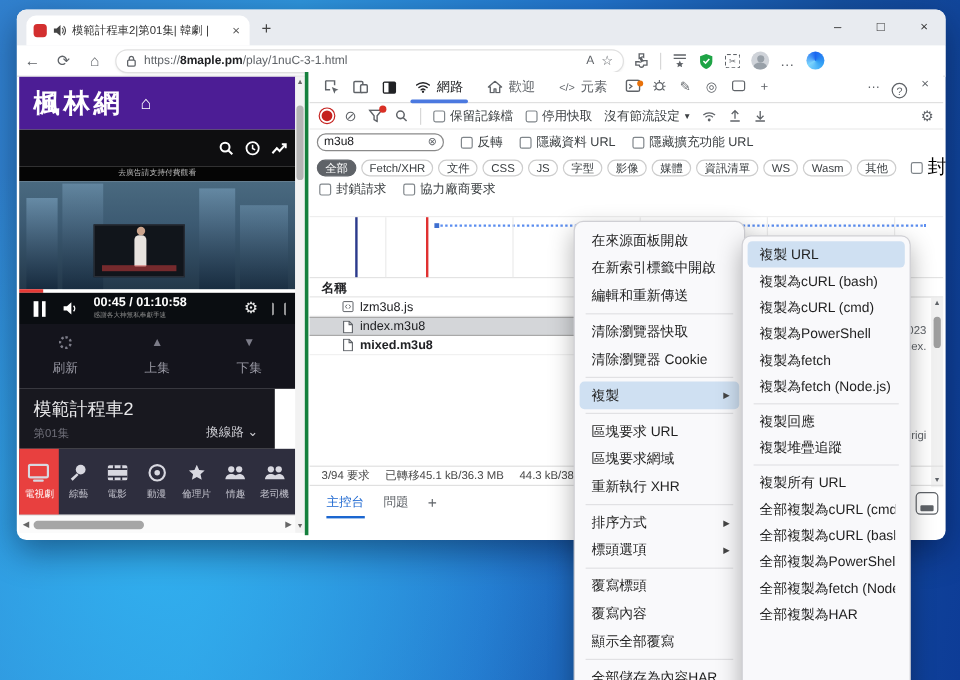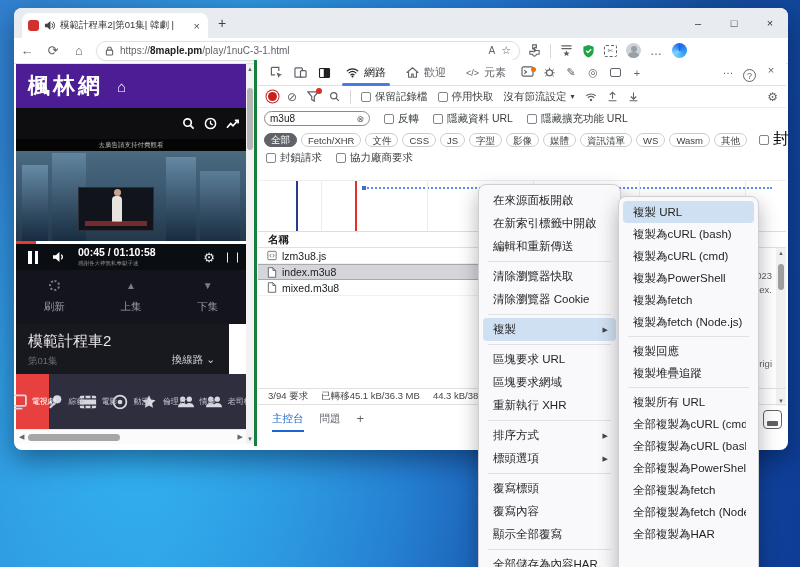--- a/index.html
+++ b/index.html
@@ -62,21 +62,21 @@
   .fsq{width:11px;height:11px;border:1.6px solid #eee;border-top-color:transparent;border-bottom-color:transparent;position:relative;}
   .ep-nav{left:2px;top:262px;width:230px;height:54px;background:#14141c;display:flex;justify-content:space-around;align-items:center;}
   .ep-item{text-align:center;color:#9a9aa5;font-size:10.5px;}
   .ep-item .ic{display:block;height:16px;margin-bottom:4px;color:#7c7c88;font-size:10px;}
   .spin{display:inline-block;width:11px;height:11px;border:2px dotted #7c7c88;border-radius:50%;}
   .pg-title{left:2px;top:316px;width:213px;height:50px;background:#18181f;}
   .show-title{position:absolute;left:12px;top:8px;color:#e8e8ea;font-size:15px;}
   .ep-label{position:absolute;left:12px;top:31px;color:#6e6e78;font-size:9.5px;}
   .switch-line{position:absolute;right:14px;top:29px;color:#cfcfd5;font-size:10.5px;}
   .bottom-nav{left:2px;top:366px;width:230px;height:55px;background:#2e2e3e;display:flex;}
-  .bn-item{width:32.8px;height:55px;display:flex;align-items:center;justify-content:center;gap:4px;color:#d8d8e0;}
+  .bn-item{width:32.8px;height:55px;display:flex;flex-direction:column;align-items:center;justify-content:center;gap:4px;color:#d8d8e0;}
   .bn-item .bn-ic{width:19px;height:17px;display:flex;align-items:center;justify-content:center;}
   .bn-item .bn-ic svg{width:18px;height:16px;}
   .bn-item .bn-label{font-size:8.5px;color:#c2c2cc;white-space:nowrap;transform:scale(.95);}
   .bn-item.active{background:#e8403f;}
   .bn-item.active .bn-label{color:#fff;}
   .hscroll{left:2px;top:421px;width:230px;height:15px;background:#fbfbfb;border-top:1px solid #e8e8e8;}
   .hthumb{position:absolute;left:12px;top:4px;width:92px;height:7px;border-radius:4px;background:#a6a6a6;}
   .harrow{position:absolute;top:3px;font-size:7px;color:#666;}
   .vscroll{left:232px;top:56px;width:8px;height:380px;background:#f2f2f2;}
   .vthumb{position:absolute;left:1px;top:24px;width:6px;height:62px;border-radius:3px;background:#b5b5b5;}
@@ -110,21 +110,21 @@
   .dt-chips2{top:90px;height:16px;gap:14px;padding-left:8px;font-size:10.5px;color:#3c4043;}
   .ticks{top:106px;height:14px;}
   .tick{position:absolute;top:2px;font-size:8.5px;color:#9aa0a6;transform:translateX(-50%);white-space:nowrap;}
   .band{top:120px;height:52px;border-top:1px solid #eee;border-bottom:1px solid #ddd;background:#fff;}
   .gline{position:absolute;top:0;bottom:0;width:1px;background:#ececec;}
   .vline-navy{position:absolute;top:0;bottom:0;width:1.5px;background:#2b3a8c;}
   .vline-red{position:absolute;top:0;bottom:0;width:1.5px;background:#e03131;}
   .dotline{position:absolute;height:0;border-top:2px dotted #5b8def;}
   .dotcap{position:absolute;width:4px;height:4px;background:#3e6fd0;}
   .thead{top:172px;height:16px;border-bottom:1px solid #e0e0e0;font-size:10.5px;color:#202124;padding-left:10px;background:#fff;font-weight:bold;}
-  .net-row{position:absolute;left:1px;width:238px;height:16px;display:flex;align-items:center;gap:5px;padding-left:9px;font-size:10.5px;color:#202124;border-bottom:1px solid #f1f1f1;background:#fff;}
+  .net-row{position:absolute;left:1px;width:238px;height:16px;display:flex;align-items:center;gap:5px;padding-left:27px;font-size:10.5px;color:#202124;border-bottom:1px solid #f1f1f1;background:#fff;}
   .net-row.sel{background:#d4d6d9;border-top:1px solid #a9a9a9;border-bottom:1px solid #a9a9a9;}
   .net-row svg{width:10px;height:11px;flex:none;}
   .frag{position:absolute;font-size:9.5px;color:#5f6368;right:14px;text-align:right;}
   .dtscroll{position:absolute;right:0;top:188px;width:10px;height:158px;background:#f1f1f1;}
   .dtthumb{position:absolute;left:2px;top:16px;width:6px;height:26px;border-radius:3px;background:#9e9e9e;}
   .dtarrow{position:absolute;left:0;width:10px;text-align:center;font-size:6px;color:#5f6368;}
   .statusbar{top:328px;height:16px;border-top:1px solid #e0e0e0;gap:13px;padding-left:10px;font-size:9.5px;color:#474747;white-space:nowrap;}
   .drawer{top:344px;height:28px;border-top:1px solid #e0e0e0;gap:16px;padding-left:14px;font-size:10.5px;}
   .drawer-tab{color:#5f6368;position:relative;height:28px;display:flex;align-items:center;}
   .drawer-tab.active{color:#1b66d0;}
@@ -569,21 +569,21 @@
         </div>
         <div class="net-row sel" style="top: 204px;">
           <span>
             <svg viewBox="0 0 10 12">
               <path d="M1 .8h5l3 3v7.4H1z" fill="#fff" stroke="#5f6368"></path>
               <path d="M6 .8v3h3" fill="none" stroke="#5f6368"></path>
             </svg>
           </span>
           <span>index.m3u8</span>
         </div>
-        <div class="net-row" style="top: 220px;">
+        <div class="net-row" style="top: 220px; font-weight: bold;">
           <span>
             <svg viewBox="0 0 10 12">
               <path d="M1 .8h5l3 3v7.4H1z" fill="#fff" stroke="#5f6368"></path>
               <path d="M6 .8v3h3" fill="none" stroke="#5f6368"></path>
             </svg>
           </span>
           <span>mixed.m3u8</span>
         </div>
       </div>
   </div>
@@ -677,22 +677,19 @@
       <div class="menu-item">
         <span class="mi-label">全部複製為cURL (cmd)</span>
       </div>
       <div class="menu-item">
         <span class="mi-label">全部複製為cURL (bash)</span>
       </div>
       <div class="menu-item">
         <span class="mi-label">全部複製為PowerShell</span>
       </div>
       <div class="menu-item">
-        <span class="mi-label">全部複製為fetch</span>
-      </div>
-      <div class="menu-item">
         <span class="mi-label">全部複製為fetch (Node.js)</span>
       </div>
       <div class="menu-item">
         <span class="mi-label">全部複製為HAR</span>
       </div>
     </div>
 </div>
 
 </body></html>

